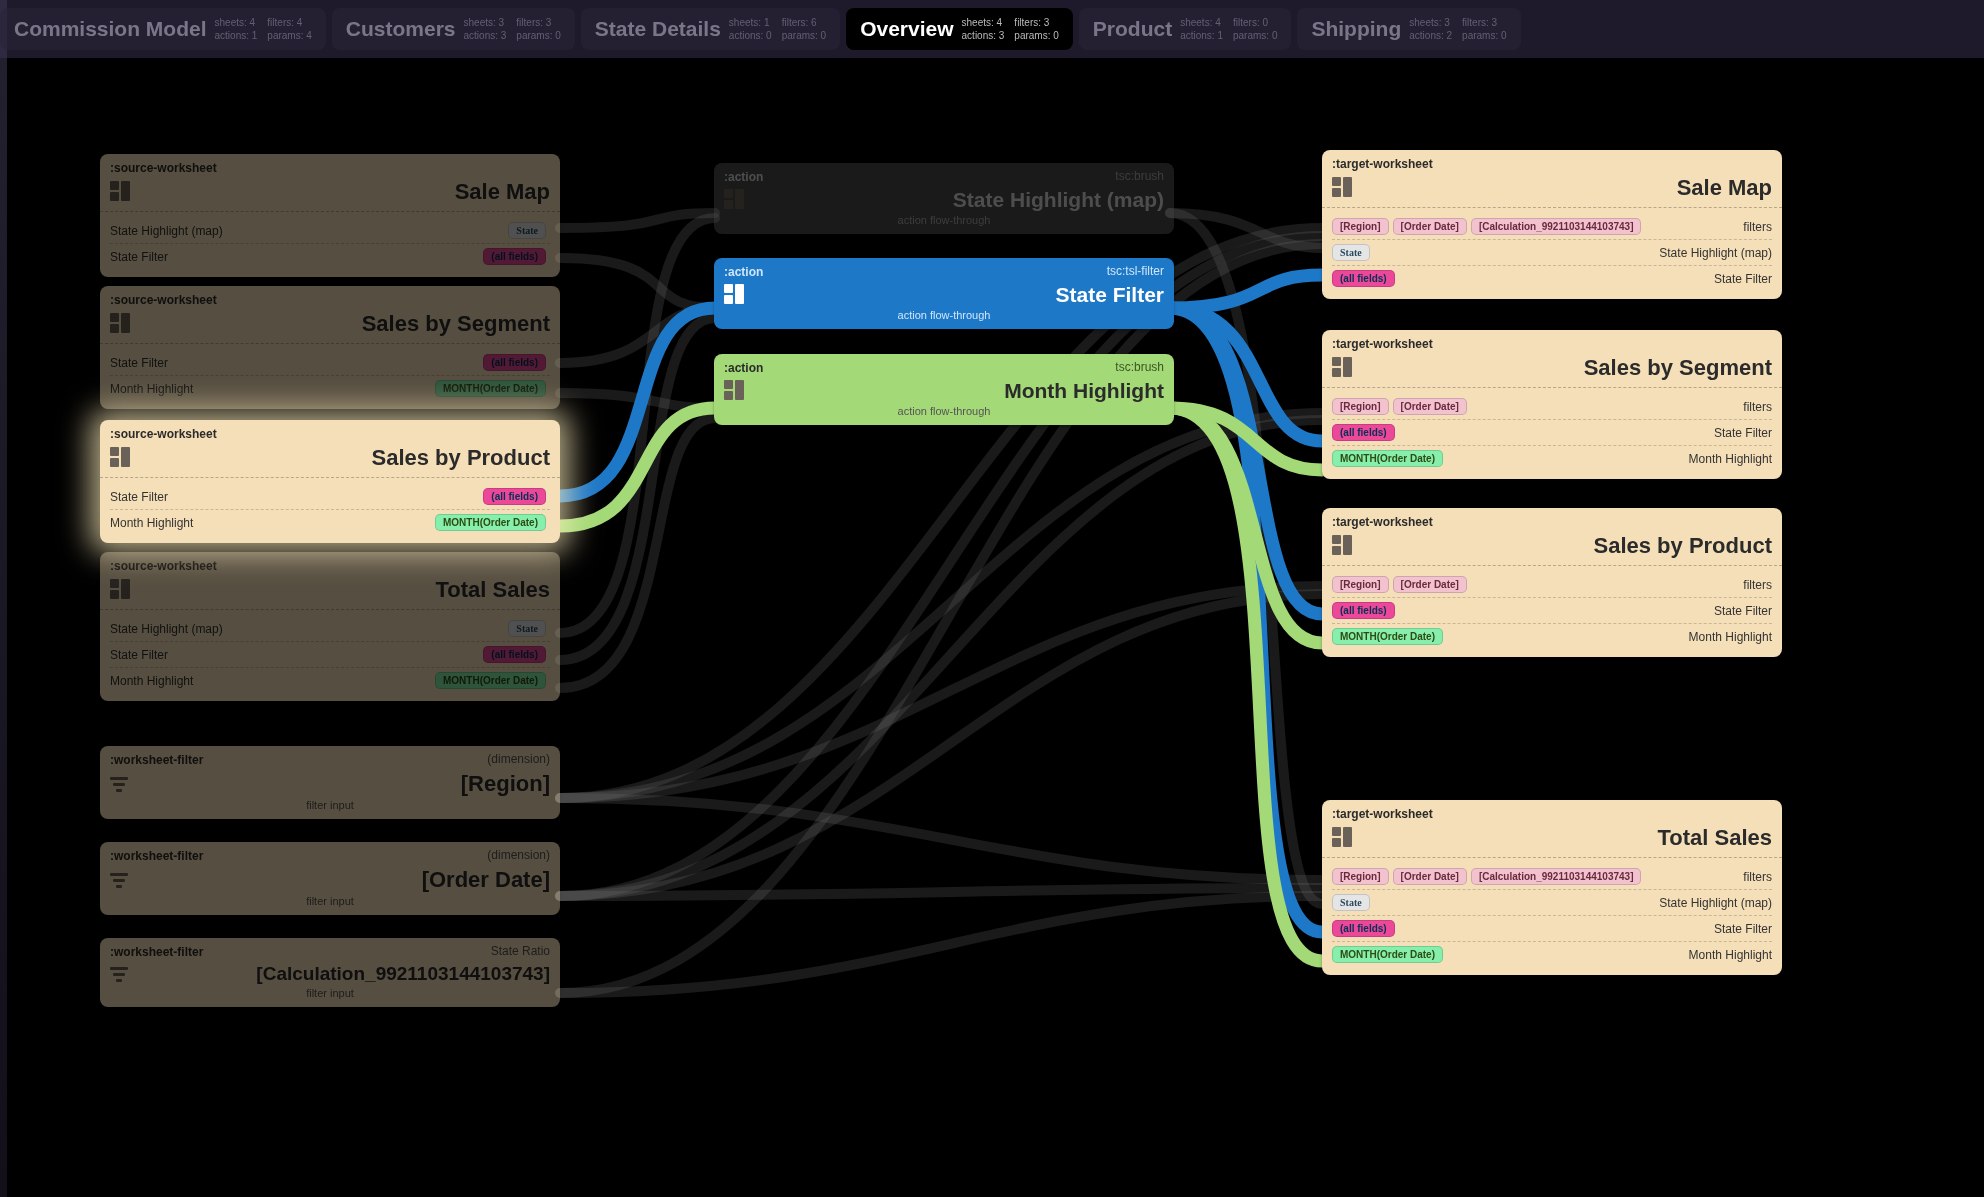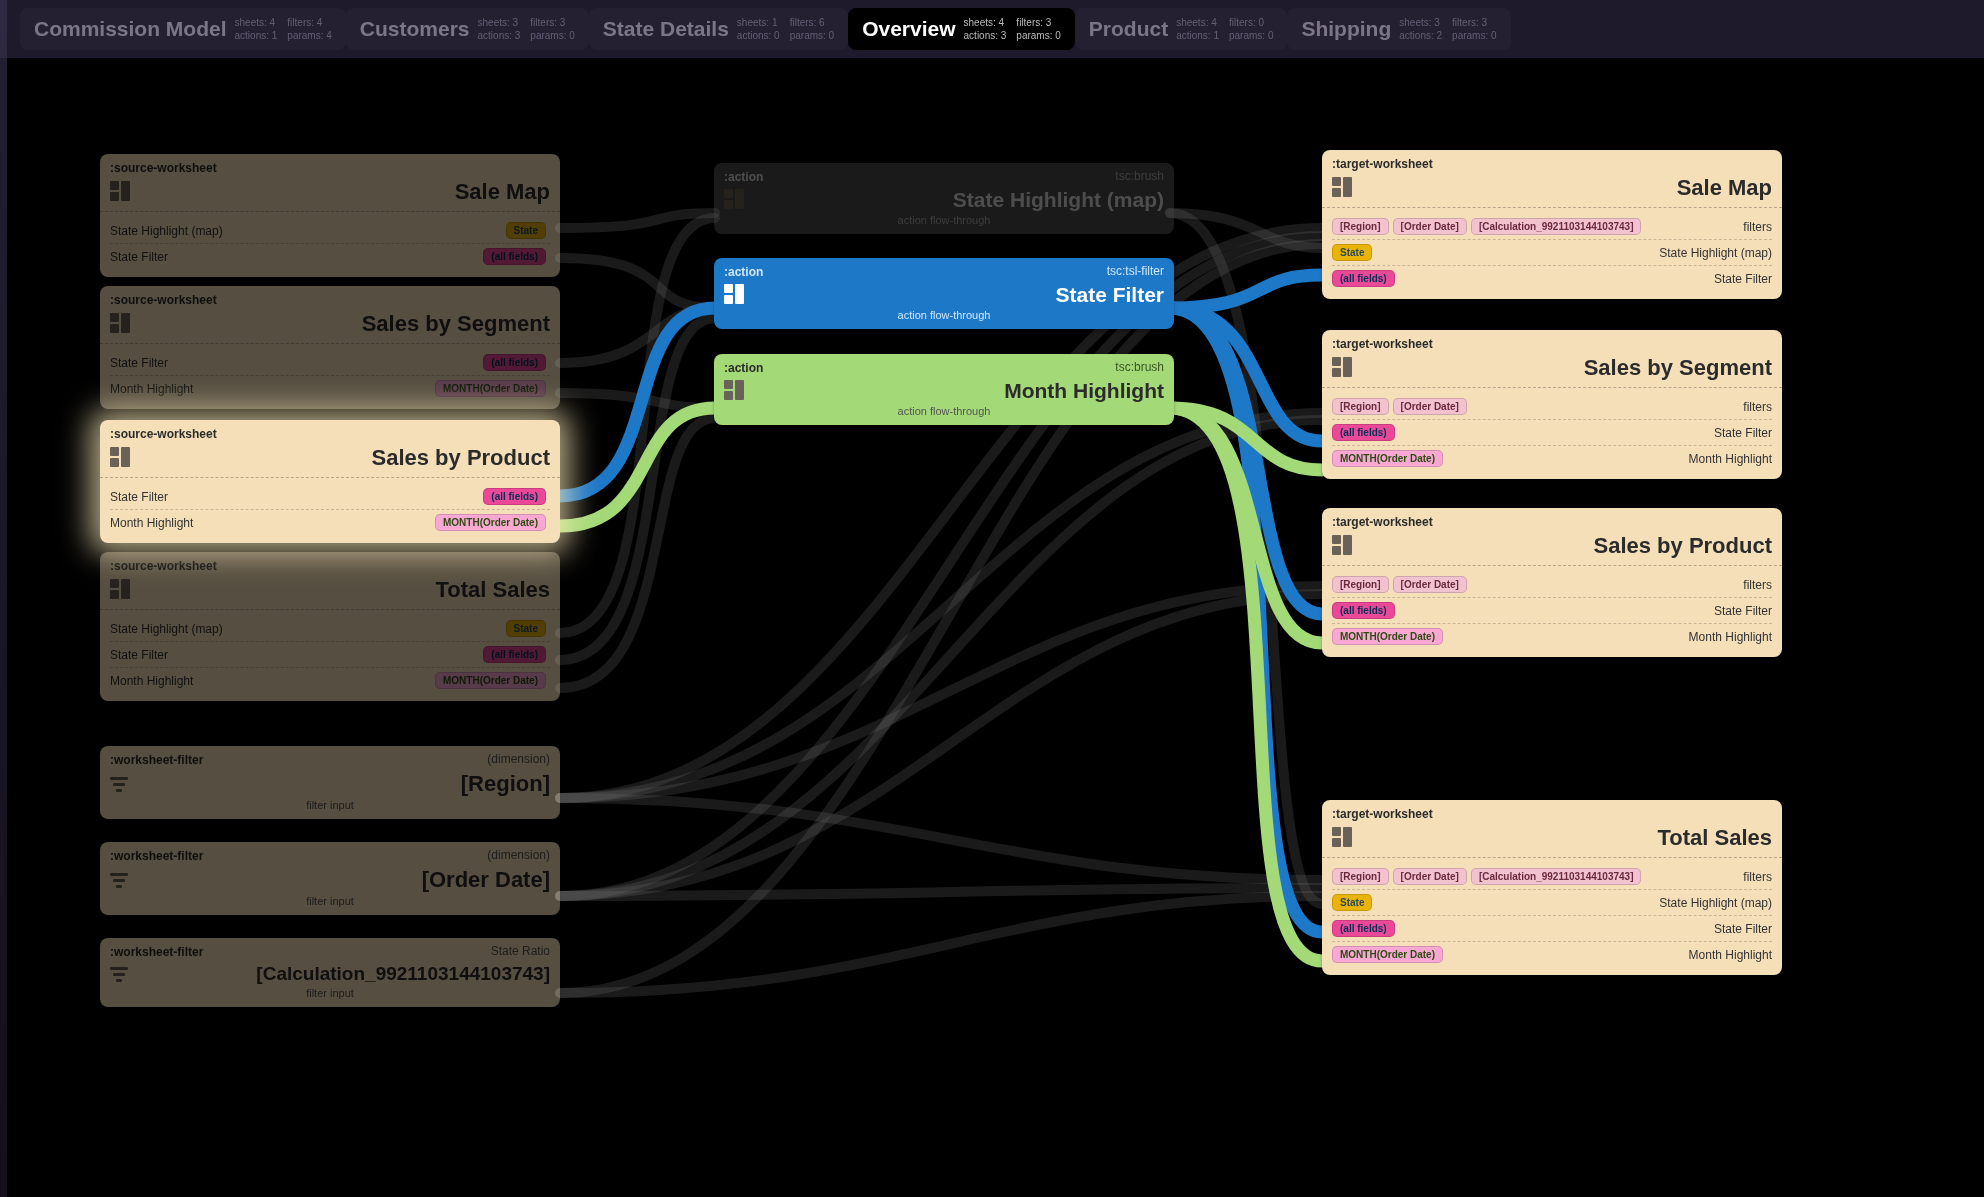--- a/index.html
+++ b/index.html
@@ -8,21 +8,22 @@
   height: 1197px;
   background: #000;
   font-family: -apple-system, BlinkMacSystemFont, "Segoe UI", Arial, sans-serif;
   overflow: hidden;
   position: relative;
 }
 
 
 .tabs {
   display: flex;
-  padding: 8px 20px;
+  gap: 6px;
+  padding: 8px 0;
   background: #1f1a2b;
 }
 .tab {
   display: flex;
   align-items: center;
   gap: 8px;
   background: #2a2438;
   border-radius: 8px;
   padding: 8px 14px;
   opacity: 0.5;
@@ -119,23 +120,23 @@
 .pill {
   display: inline-block;
   padding: 2px 7px;
   border-radius: 5px;
   font-size: 10px;
   font-weight: 600;
   margin-right: 4px;
   border: 1px solid rgba(0,0,0,0.15);
 }
 .pill.blue { background: #ec4899; color: #073055; }
-.pill.green { background: #f9a8d4; color: #2e4b12; }
+.pill.green { background: #86efac; color: #2e4b12; }
 .pill.pink { background: #f2c2ce; color: #6a2a3e; }
-.pill.lightblue { background: #eab308; color: #2a4a5f; }
+.pill.lightblue { background: #e5e5e5; color: #2a4a5f; font-family: Liberation Serif, serif; }
 
 
 .node.beige { background: #f5dfb8; }
 .node.beige.sel { box-shadow: 0 0 30px 10px rgba(255,240,190,0.7); }
 .node.dim { opacity: 0.35; }
 .node.blue { background: #1e78c8; color: #fff; }
 .node.blue .type, .node.blue .subtype, .node.blue .subtitle { color: #cfe6fb; }
 .node.green { background: #a3d977; }
 .node.green .subtype { color: #3a5522; }
 .node.grey { background: #4a4a4a; color: #ddd; }

